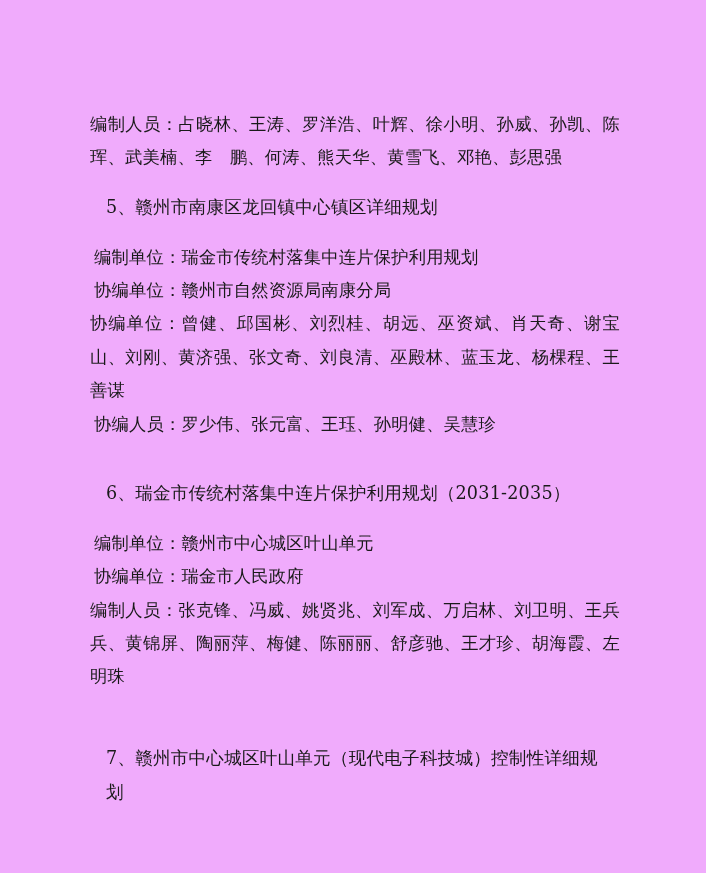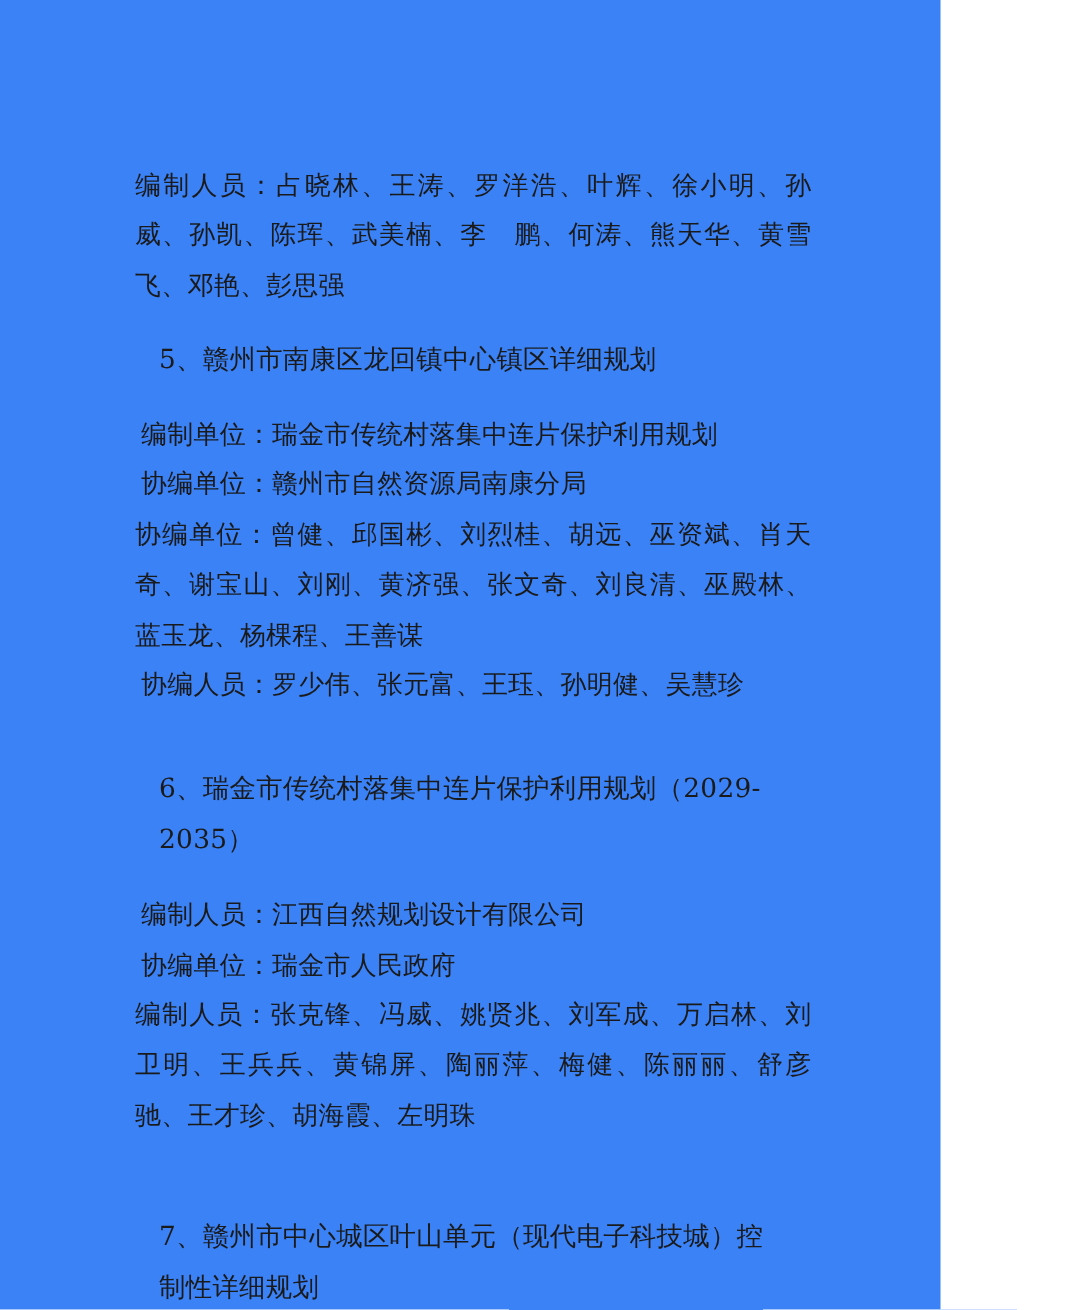--- a/index.html
+++ b/index.html
@@ -9,25 +9,25 @@
   }
   body {
     width: 715px;
     height: 873px;
     font-family: "DejaVu Serif", "Liberation Serif", serif;
     color: #1a1a1a;
     overflow: hidden;
   }
   .page {
     position: relative;
-    width: 627px;
+    width: 706px;
     height: 873px;
     box-sizing: border-box;
     padding: 108px 86px 0 90px;
-    background: #3b82f6;
+    background: #f0abfc;
   }
   .doc-body {
     font-size: 17.5px;
     line-height: 1.92;
   }
   
   .para {
     margin: 0;
     text-align: justify;
     text-justify: inter-ideograph;
@@ -60,22 +60,22 @@
 
 
     <p class="heading">5、赣州市南康区龙回镇中心镇区详细规划</p>
     <p class="para sub">编制单位：瑞金市传统村落集中连片保护利用规划</p>
     <p class="para sub">协编单位：赣州市自然资源局南康分局</p>
     <p class="para">协编单位：曾健、邱国彬、刘烈桂、胡远、巫资斌、肖天奇、谢宝山、刘刚、黄济强、张文奇、刘良清、巫殿林、蓝玉龙、杨棵程、王善谋</p>
     <p class="para sub">协编人员：罗少伟、张元富、王珏、孙明健、吴慧珍</p>
 
     <div class="gap-md"></div>
 
-    <p class="heading">6、瑞金市传统村落集中连片保护利用规划（2029-2035）</p>
-    <p class="para sub">编制人员：江西自然规划设计有限公司</p>
+    <p class="heading">6、瑞金市传统村落集中连片保护利用规划（2031-2035）</p>
+    <p class="para sub">编制单位：赣州市中心城区叶山单元</p>
     <p class="para sub">协编单位：瑞金市人民政府</p>
     <p class="para">编制人员：张克锋、冯威、姚贤兆、刘军成、万启林、刘卫明、王兵兵、黄锦屏、陶丽萍、梅健、陈丽丽、舒彦驰、王才珍、胡海霞、左明珠</p>
 
     <div class="gap-lg"></div>
 
     <p class="heading">7、赣州市中心城区叶山单元（现代电子科技城）控制性详细规划</p>
 
   </div>
 </div>
 

